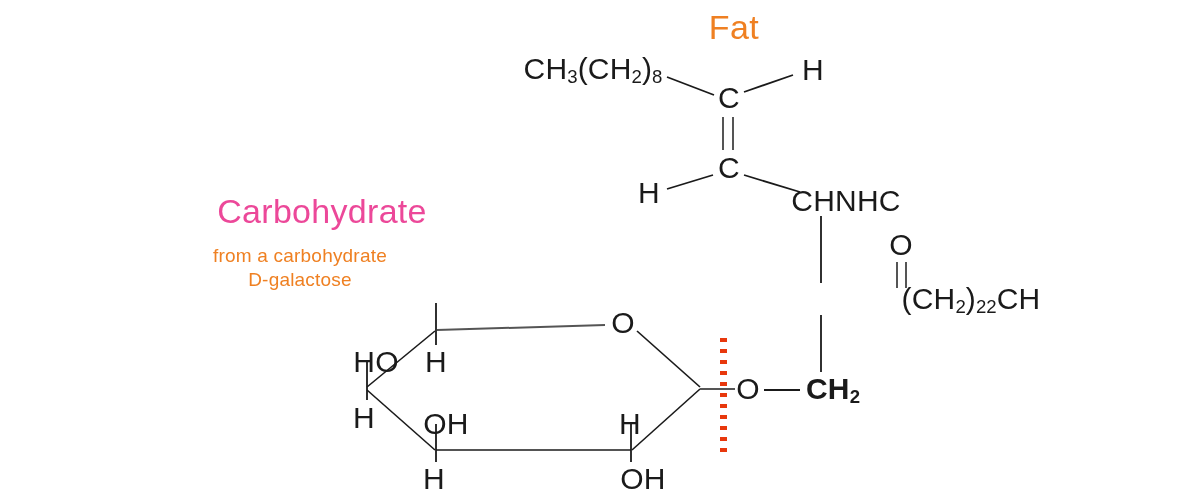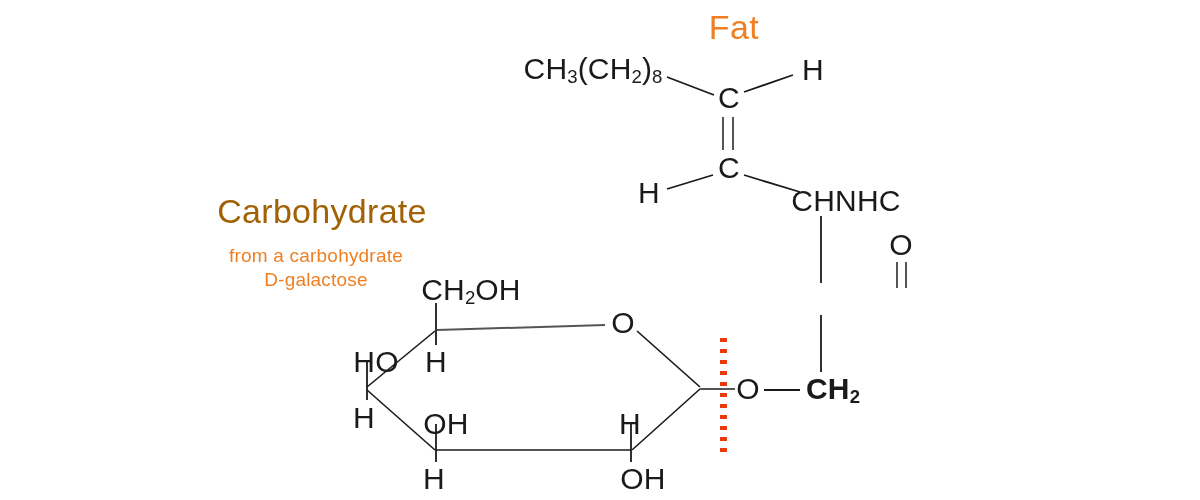--- a/index.html
+++ b/index.html
@@ -40,21 +40,21 @@
     vertical-align: -0.22em;
     letter-spacing: 0;
   }
   .title-fat {
     font-size: 34px;
     color: #ef8022;
     letter-spacing: 0.5px;
   }
   .title-carb {
     font-size: 34px;
-    color: #a16207;
+    color: #ec4899;
     letter-spacing: 0.3px;
   }
   .sub-carb {
     font-size: 19px;
     color: #ef8022;
     text-align: center;
     line-height: 1.28;
     white-space: pre-line;
   }
   
@@ -115,46 +115,46 @@
 
     <line x1="700" y1="389" x2="735" y2="389" stroke="#555555" stroke-width="1.8"></line>
 
     <line x1="723.5" y1="338" x2="723.5" y2="452" stroke="#e8380d" stroke-width="7" stroke-dasharray="4 7" stroke-linecap="butt"></line>
   </svg>
 
   <div class="lbl title-fat c" style="left:734px; top:27px;">Fat</div>
 
   <div class="lbl title-carb c" style="left:322px; top:211px;">Carbohydrate</div>
 
-  <div class="lbl sub-carb c" style="left:316px; top:268px; width:260px;">from a carbohydrate
+  <div class="lbl sub-carb c" style="left:300px; top:268px; width:260px;">from a carbohydrate
 D-galactose</div>
 
   <div class="lbl atom c" style="left:593px; top:70px;">CH<sub>3</sub>(CH<sub>2</sub>)<sub>8</sub></div>
 
   <div class="lbl atom c" style="left:729px; top:98px;">C</div>
 
   <div class="lbl atom c" style="left:813px; top:70px;">H</div>
 
   <div class="lbl atom c" style="left:729px; top:168px;">C</div>
 
   <div class="lbl atom c" style="left:649px; top:193px;">H</div>
 
   <div class="lbl atom c" style="left:846px; top:201px;">CHNHC</div>
 
   <div class="lbl atom c" style="left:901px; top:245px;">O</div>
 
 
+  <div class="lbl atom c" style="left:971px; top:300px;">(CH<sub>2</sub>)<sub>22</sub>CH</div>
 
   <div class="lbl atom c" style="left:833px; top:390px;font-weight:bold;">CH<sub>2</sub></div>
 
   <div class="lbl atom c" style="left:748px; top:389px;">O</div>
 
   <div class="lbl atom c" style="left:623px; top:323px;">O</div>
 
-  <div class="lbl atom c" style="left:471px; top:291px;">CH<sub>2</sub>OH</div>
 
   <div class="lbl atom c" style="left:436px; top:362px;">H</div>
 
   <div class="lbl atom c" style="left:376px; top:362px;">HO</div>
 
   <div class="lbl atom c" style="left:364px; top:418px;">H</div>
 
   <div class="lbl atom c" style="left:446px; top:424px;">OH</div>
 
   <div class="lbl atom c" style="left:434px; top:479px;">H</div>

